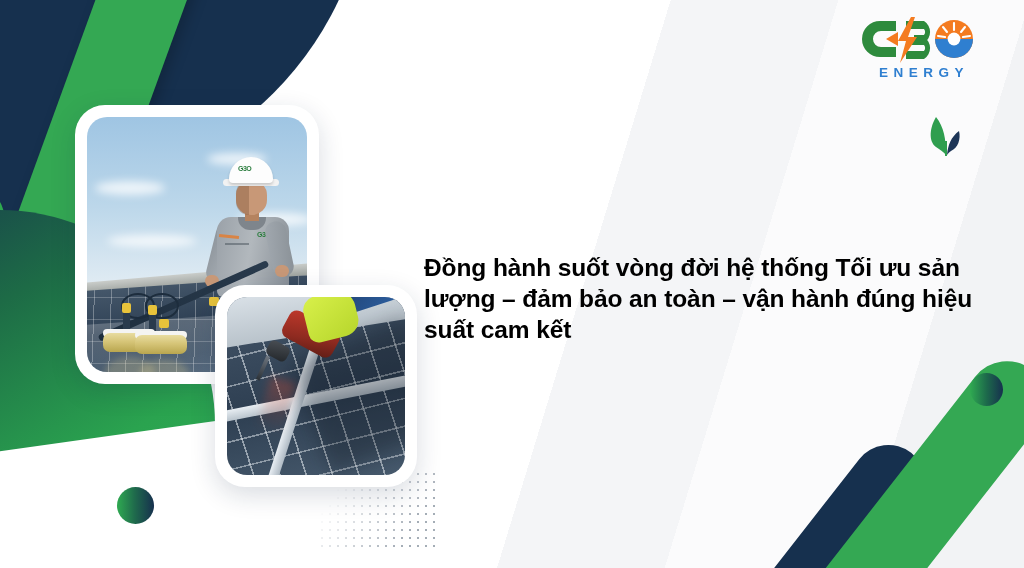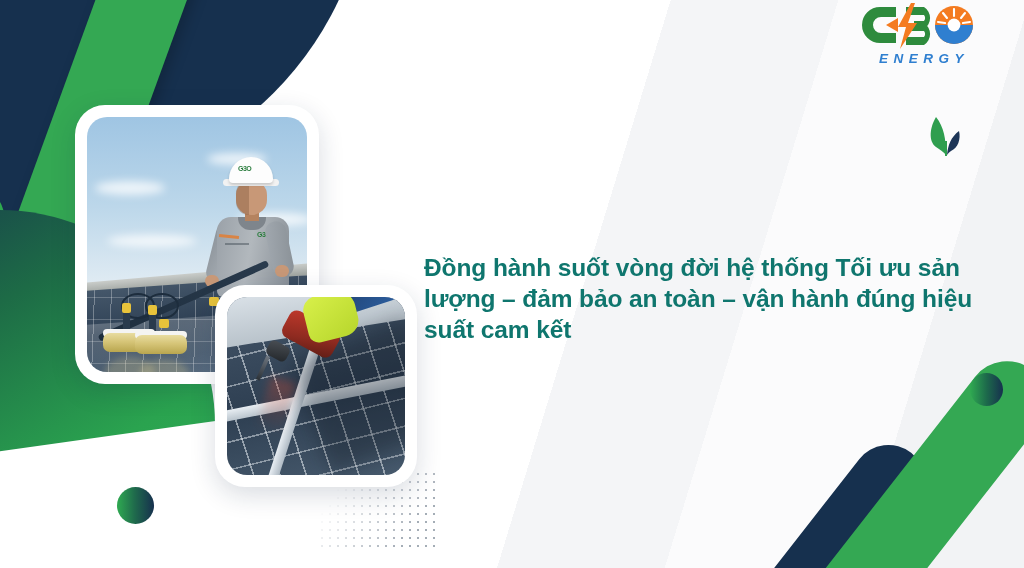--- a/index.html
+++ b/index.html
@@ -356,39 +356,39 @@
     position:absolute; left:36px; top:82px; width:26px; height:54px;
     background: linear-gradient(180deg, rgba(190,70,50,.40), rgba(80,100,120,0));
     filter: blur(4px); transform: rotate(16deg);
   }
   .panel2-shadow {
     position:absolute; right:-30px; top:38px; width:130px; height:120px;
     background: rgba(10,18,28,.30); filter: blur(10px); transform: rotate(-22deg);
   }
 
   
-  #logo { position: absolute; left: 862px; top: 3px; width: 124px; height: 72px; font-style: italic; }
+  #logo { position: absolute; left: 862px; top: 17px; width: 124px; height: 72px; }
   #logo-wordmark {
     position:absolute; left: 0; right: 0; top: 48px;
     text-align:center; font-size: 13.5px; font-weight: 700; letter-spacing: 5.5px;
     color: #2f7fd0;
   }
 
   
   #leaf { position:absolute; left: 924px; top: 105px; width: 46px; height: 52px; }
 
   
   #headline {
     position: absolute; left: 424px; top: 190px; width: 560px;
     font-size: 40px; font-weight: 700; color: #1d3557;
     letter-spacing: -0.4px; line-height: 1.14;
   }
   #subheadline {
     position: absolute; left: 424px; top: 253px; width: 563px;
-    font-size: 24.5px; font-weight: 700; color: #0f766e;
+    font-size: 24.5px; font-weight: 700; color: #000000;
     line-height: 1.26; letter-spacing: -0.1px;
   }
 </style>
 </head>
 <body>
 
 <div id="banner">
 
   <div class="bg-base"></div>
   <div class="navy-arc"></div>

